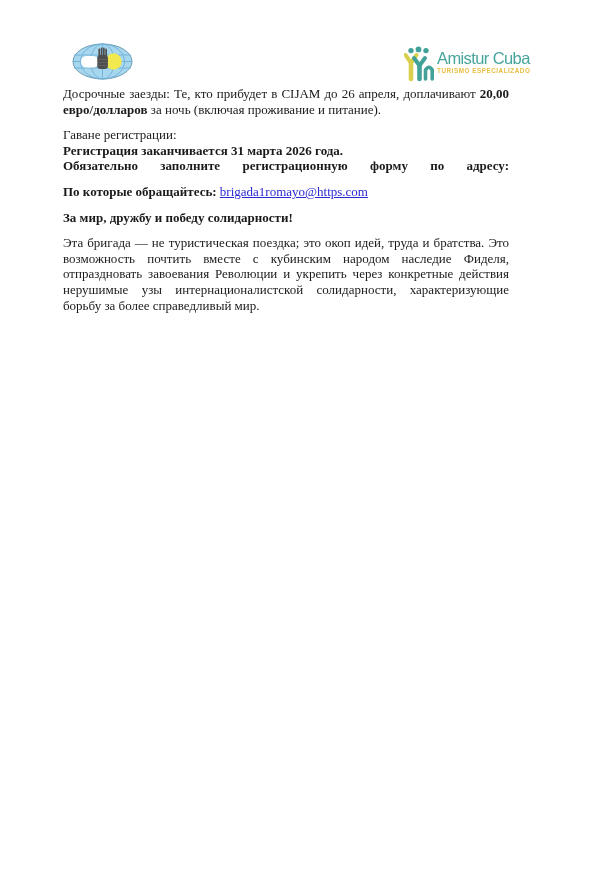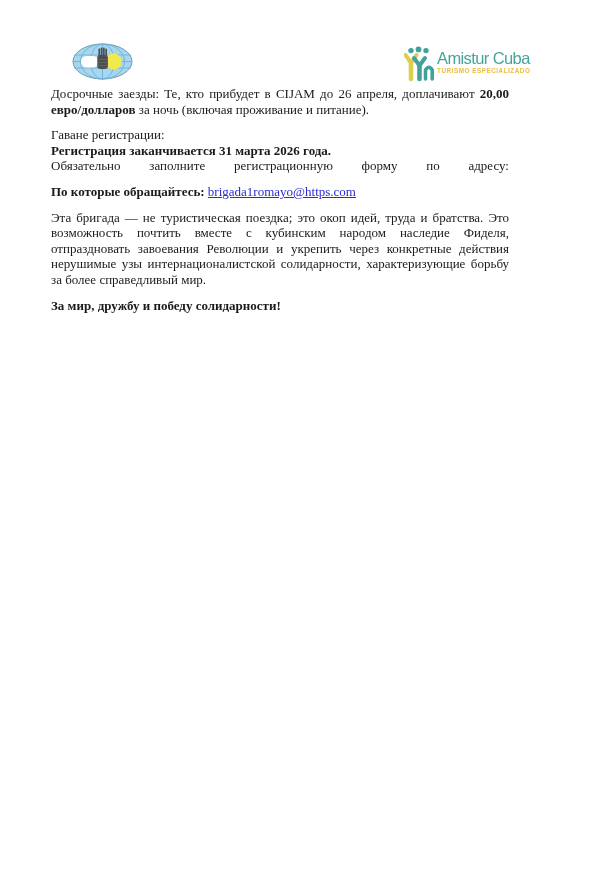--- a/index.html
+++ b/index.html
@@ -39,25 +39,25 @@
     font-size: 6.3px; line-height: 8px;
     font-weight: bold;
     letter-spacing: 0.55px;
     color: #e9bd3d;
     white-space: nowrap;
   }
 
   
   .content {
     position: absolute;
-    top: 52px; left: 51px; right: 48px;
+    top: 52px; left: 63px; right: 48px;
   }
   .para { text-align: justify; margin-bottom: 10px; }
   .line { text-align: left; }
-  .force-justify { text-align: justify; text-align-last: justify; }
+  .force-justify { text-align: justify; text-align-last: justify; font-weight: bold; }
   .b { font-weight: bold; }
   a.doc-link {
     color: #2a2ad2;
     text-decoration: underline;
     cursor: pointer;
   }
 </style>
 </head>
 <body>
 
@@ -111,18 +111,18 @@
 
     <div class="para">
       <div class="line">Гаване регистрации:</div>
       <div class="line b">Регистрация заканчивается 31 марта 2026 года.</div>
       <div class="force-justify">Обязательно заполните регистрационную форму по адресу:</div>
     </div>
 
 
     <p class="para"><span class="b">По которые обращайтесь: </span><a class="doc-link">brigada1romayo@https.com</a></p>
 
+    <p class="para b" style="text-align:left;">За мир, дружбу и победу солидарности!</p>
+
     <p class="para">Эта бригада — не туристическая поездка; это окоп идей, труда и братства. Это возможность почтить вместе с кубинским народом наследие Фиделя, отпраздновать завоевания Революции и укрепить через конкретные действия нерушимые узы интернационалистской солидарности, характеризующие борьбу за более справедливый мир.</p>
-
-    <p class="para b" style="text-align:left;">За мир, дружбу и победу солидарности!</p>
 
   </div>
 </div>
 
 </body></html>

